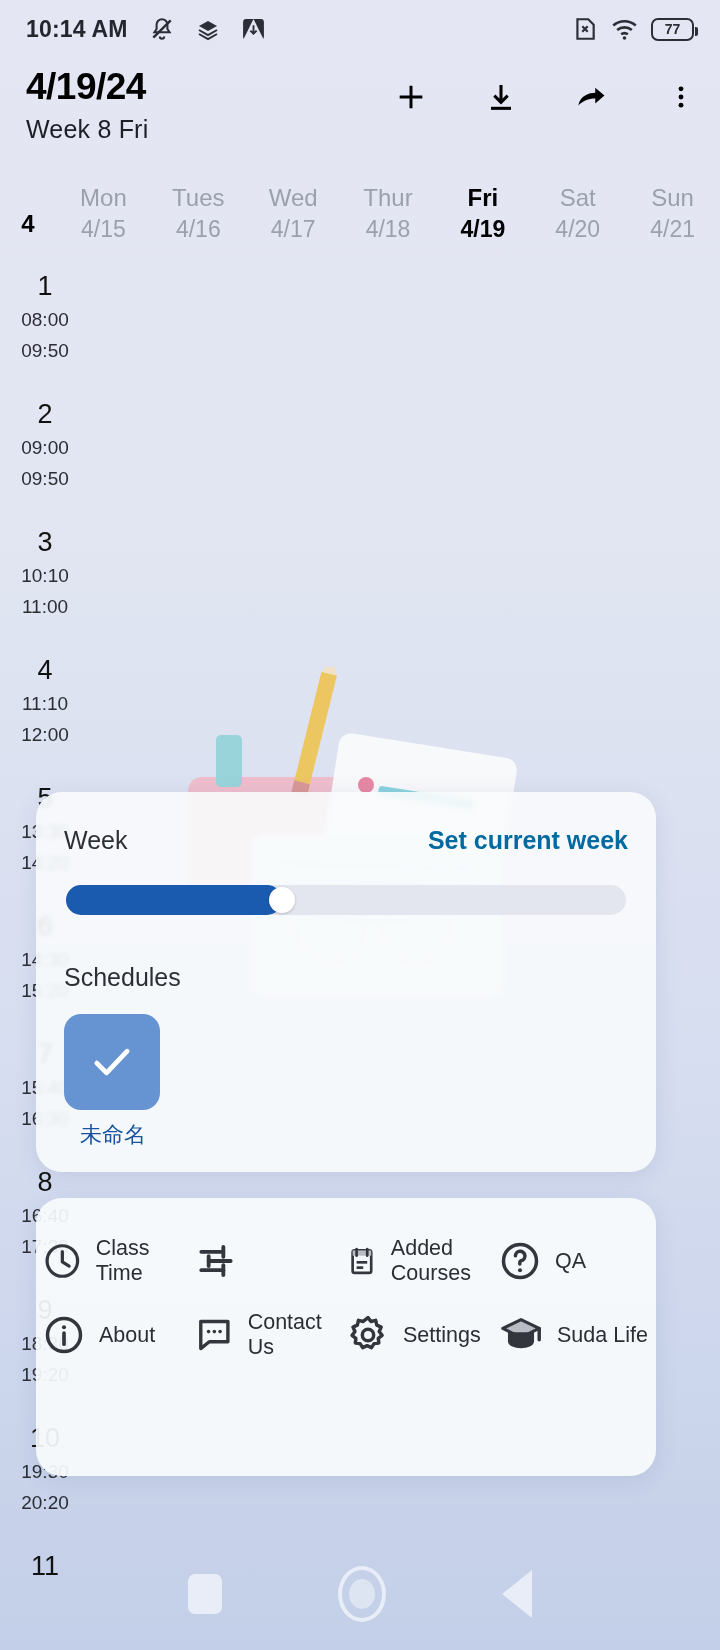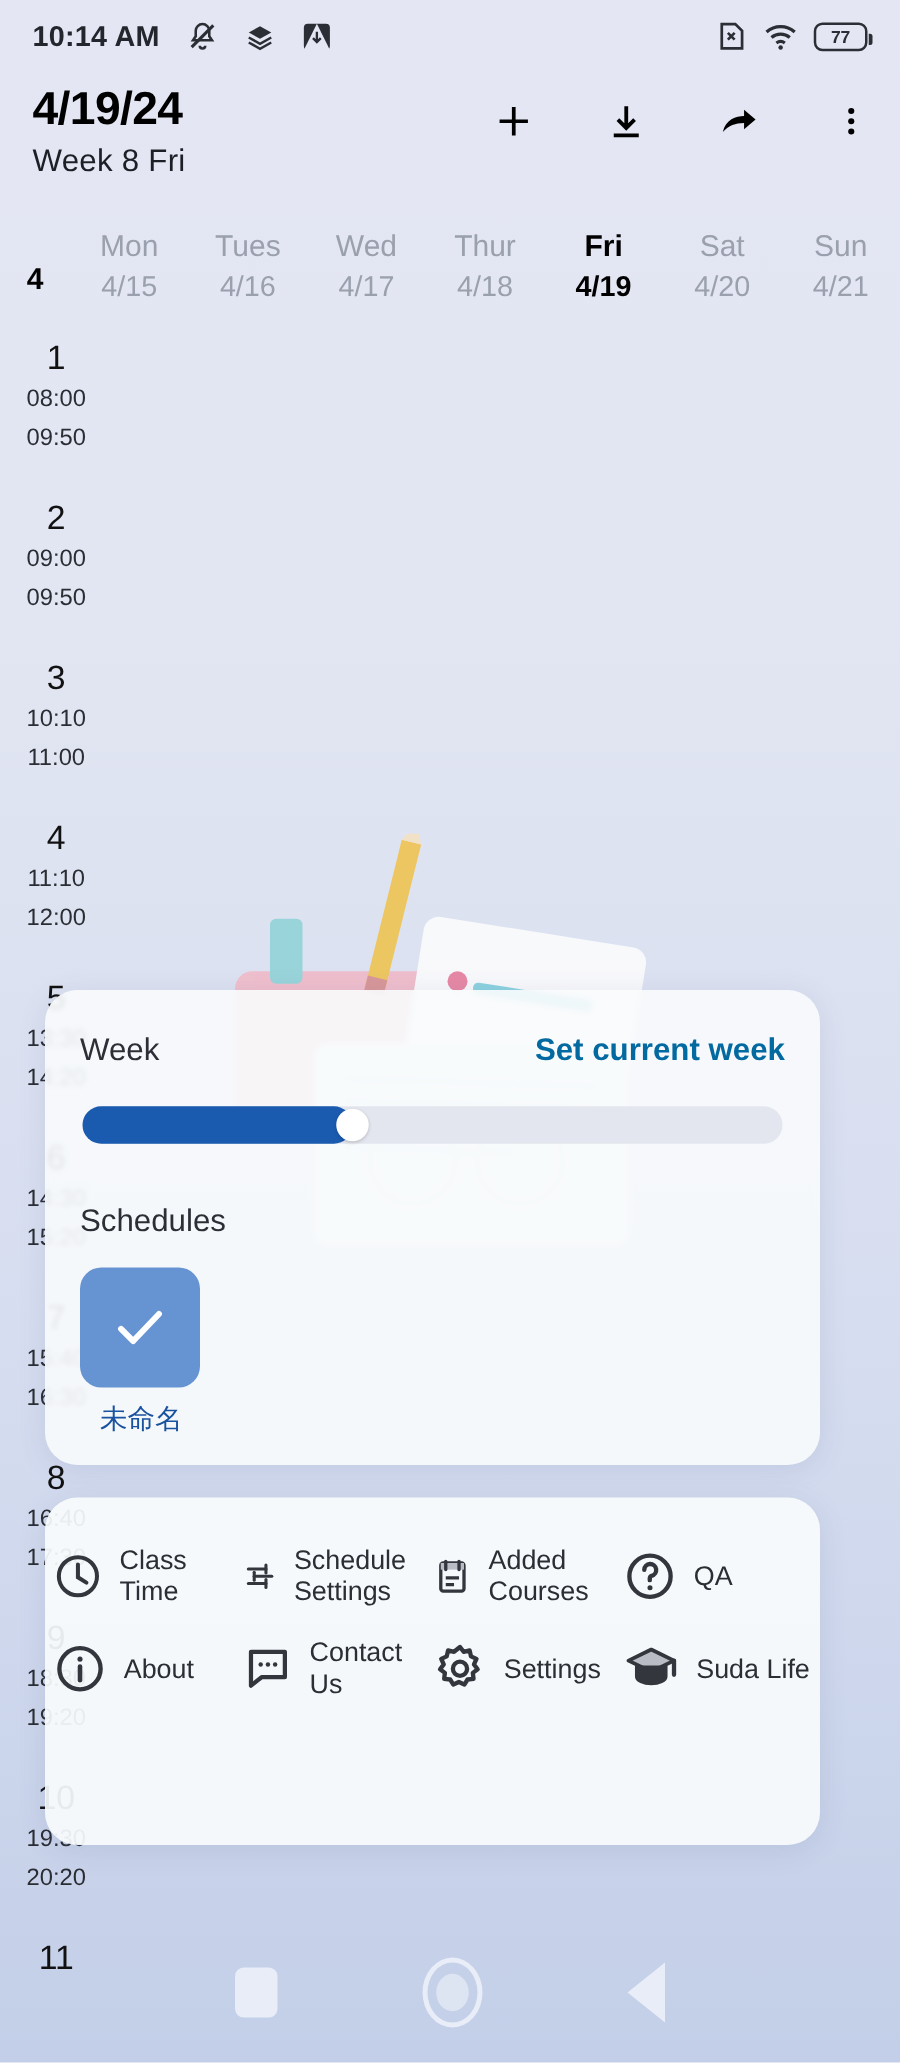--- a/index.html
+++ b/index.html
@@ -323,21 +323,20 @@
       <svg width="44" height="44" viewBox="0 0 24 24">
         <g stroke="#33363d" stroke-width="2.1" stroke-linecap="round">
           <line x1="4" y1="7" x2="16" y2="7"></line>
             <line x1="8" y1="12" x2="20" y2="12"></line>
             <line x1="4" y1="17" x2="16" y2="17"></line>
           <line x1="16" y1="4.3" x2="16" y2="9.7"></line>
             <line x1="8" y1="9.3" x2="8" y2="14.7"></line>
             <line x1="16" y1="14.3" x2="16" y2="19.7"></line>
         </g>
       </svg>
-      <span class="lbl">Schedule Settings</span>
     </div>
     <div class="menu-item">
       <svg width="44" height="44" viewBox="0 0 24 24">
         <rect x="5" y="4" width="14" height="17" rx="1.5" fill="none" stroke="#33363d" stroke-width="2"></rect>
         <rect x="5" y="4" width="14" height="4" fill="#b9bcc4"></rect>
         <line x1="8" y1="8" x2="8" y2="3" stroke="#33363d" stroke-width="2" stroke-linecap="round"></line>
         <line x1="16" y1="8" x2="16" y2="3" stroke="#33363d" stroke-width="2" stroke-linecap="round"></line>
         <line x1="8" y1="13" x2="16" y2="13" stroke="#33363d" stroke-width="2"></line>
         <line x1="8" y1="17" x2="13" y2="17" stroke="#33363d" stroke-width="2"></line>
       </svg>

